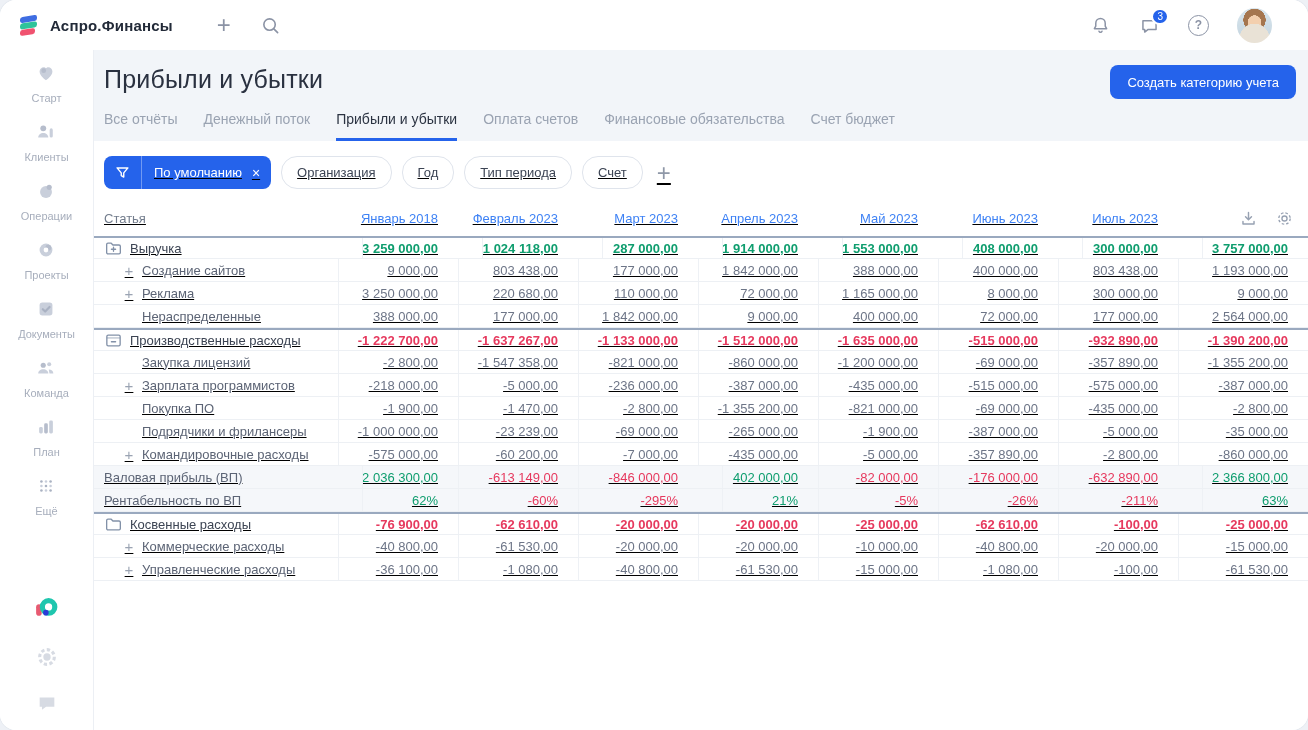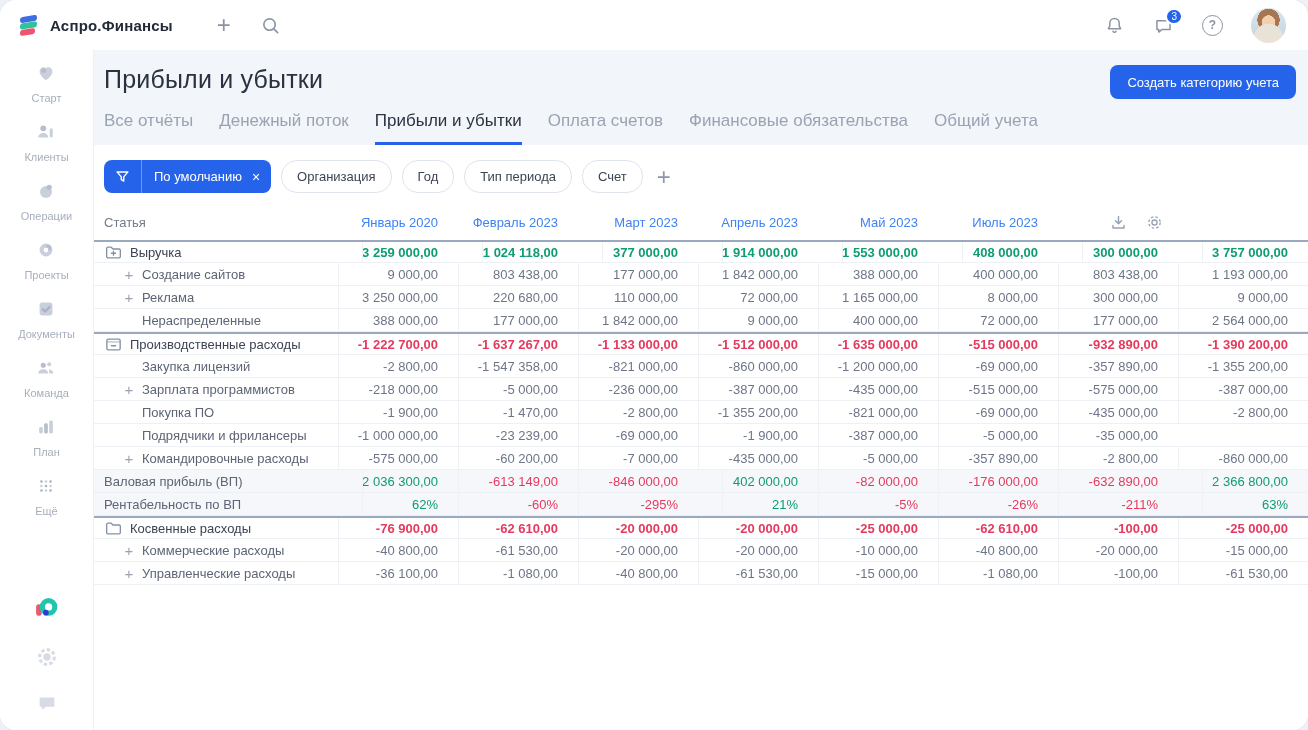--- a/index.html
+++ b/index.html
@@ -5,21 +5,21 @@
   :root{
     --blue:#2563eb; --link:#3e82f5; --green:#0e9d6e; --red:#e6395e;
     --ink:#2b3342; --gray:#6d7587; --muted:#9aa3b2;
     --line:#edf0f4; --colline:#eef1f5; --strong:#9aa9bf; --graybg:#f5f7fa;
   }
   *{box-sizing:border-box;margin:0;padding:0}
   html,body{width:1308px;height:730px;background:#eef1f6;font-family:"Liberation Sans",sans-serif;}
   .window{position:absolute;inset:0;background:#fff;border-radius:16px;overflow:hidden;
           box-shadow:0 0 0 1px #e6eaf0;}
   
-  .topbar{height:50px;display:flex;align-items:center;padding:0 22px 0 16px;background:#fff;}
+  .topbar{height:50px;display:flex;align-items:center;padding:0 36px 0 16px;background:#fff;}
   .brand{display:flex;align-items:center;gap:9px;}
   .brand-name{font-size:15px;font-weight:700;color:#222a38;letter-spacing:.2px;}
   .tb-ic{color:#8b93a5;display:flex;align-items:center;justify-content:center;cursor:pointer;}
   .tb-plus{margin-left:44px;font-size:24px;font-weight:300;line-height:1;}
   .tb-search{margin-left:30px;}
   .tb-right{margin-left:auto;display:flex;align-items:center;gap:28px;}
   .chat-wrap{position:relative;}
   .badge{position:absolute;top:-7px;right:-9px;min-width:17px;height:17px;border-radius:9px;
          background:var(--blue);color:#fff;font-size:10px;display:flex;align-items:center;
          justify-content:center;padding:0 4px;border:2px solid #fff;}
@@ -40,24 +40,24 @@
   .side-ic{color:#c7cdd9;}
   .side-bottom{margin-top:auto;display:flex;flex-direction:column;align-items:center;gap:24px;}
   .main{flex:1;min-width:0;background:#f2f5f9;display:flex;flex-direction:column;}
   
   .page-head{padding:15px 12px 0 10px;}
   .title-row{display:flex;align-items:flex-start;}
   .page-title{font-size:25px;font-weight:500;color:#2a3140;letter-spacing:.2px;}
   .create-btn{margin-left:auto;background:var(--blue);color:#fff;border:none;border-radius:8px;
               height:34px;padding:0 17px;font-size:13px;font-family:inherit;cursor:pointer;}
   .tabs{display:flex;gap:26px;margin-top:12px;}
-  .tab{font-size:17px;color:var(--muted);padding-bottom:11px;cursor:pointer;border-bottom:3px solid transparent;}
+  .tab{font-size:14px;color:var(--muted);padding-bottom:11px;cursor:pointer;border-bottom:3px solid transparent;}
   .tab.active{color:#2b3342;font-weight:500;border-bottom-color:var(--blue);}
   
-  .panel{background:#fff;flex:1;display:flex;flex-direction:column;min-height:0;}
+  .panel{background:#fff;flex:1;display:flex;flex-direction:column;min-height:0;text-decoration:underline;}
   .filterbar{display:flex;align-items:center;gap:10px;padding:15px 12px 11px 10px;}
   .pill{display:flex;align-items:center;background:var(--blue);border-radius:8px;height:33px;color:#fff;cursor:pointer;}
   .pill .funnel{padding:0 11px;display:flex;}
   .pill .divider{width:1px;height:33px;background:rgba(255,255,255,.35);}
   .pill .ptext{font-size:13px;padding:0 8px 0 12px;}
   .pill .x{padding:0 11px 0 2px;font-size:14px;cursor:pointer;}
   .chip{height:33px;display:flex;align-items:center;padding:0 15px;border:1px solid #dfe4ec;
         border-radius:16px;font-size:13px;color:#3c4454;background:#fff;cursor:pointer;}
   .add-filter{color:#8f98a8;font-size:24px;font-weight:300;margin-left:4px;cursor:pointer;}
   
@@ -226,21 +226,21 @@
         <div class="title-row">
           <div class="page-title">Прибыли и убытки</div>
           <button class="create-btn">Создать категорию учета</button>
         </div>
         <div class="tabs" id="tabs">
             <div class="tab">Все отчёты</div>
             <div class="tab">Денежный поток</div>
             <div class="tab active">Прибыли и убытки</div>
             <div class="tab">Оплата счетов</div>
             <div class="tab">Финансовые обязательства</div>
-            <div class="tab">Общий учета</div>
+            <div class="tab">Счет бюджет</div>
           </div>
       </div>
 
       <div class="panel">
         <div class="filterbar">
           <div class="pill">
             <span class="funnel">
               <svg width="15" height="15" viewBox="0 0 18 18" fill="none" stroke="#fff" stroke-width="1.7" stroke-linejoin="round">
                 <path d="M2.5 3.5h13l-5 6v5l-3-1.8v-3.2z"></path>
                 </svg>
@@ -254,25 +254,26 @@
               <div class="chip">Год</div>
               <div class="chip">Тип периода</div>
               <div class="chip">Счет</div>
             </div>
           <span class="add-filter">+</span>
         </div>
 
         <div class="table">
           <div class="t-header" id="t-header">
               <div class="t-cell head-label">Статья</div>
-              <div class="t-cell num">Январь 2020</div>
+              <div class="t-cell num">Январь 2018</div>
               <div class="t-cell num">Февраль 2023</div>
               <div class="t-cell num">Март 2023</div>
               <div class="t-cell num">Апрель 2023</div>
               <div class="t-cell num">Май 2023</div>
+              <div class="t-cell num">Июнь 2023</div>
               <div class="t-cell num">Июль 2023</div>
               <div class="t-cell icons-cell">
   <span class="hd-ic">
     <svg width="17" height="17" viewBox="0 0 20 20" fill="none" stroke="currentColor" stroke-width="1.7" stroke-linecap="round" stroke-linejoin="round">
       <path d="M10 3v8M6.5 8 10 11.5 13.5 8"></path>
                     <path d="M3.5 13.5v3h13v-3"></path>
                   </svg>
   </span>
   <span class="hd-ic">
     <svg width="17" height="17" viewBox="0 0 20 20" fill="none" stroke="currentColor" stroke-width="1.6">
@@ -288,21 +289,21 @@
                   <span class="sec-ic">
                     <svg width="19" height="19" viewBox="0 0 20 20" fill="none" stroke="currentColor" stroke-width="1.4" stroke-linejoin="round">
                       <path d="M2.8 5.8c0-.8.6-1.4 1.4-1.4h3.4l1.8 1.9h6.4c.8 0 1.4.6 1.4 1.4v6.5c0 .8-.6 1.4-1.4 1.4H4.2c-.8 0-1.4-.6-1.4-1.4z"></path>
                       <path d="M10 8.6v4.4M7.8 10.8h4.4" stroke-linecap="round"></path>
                     </svg>
                   </span>
                   <span class="lbl">Выручка</span>
                 </div>
                 <div class="t-cell num c-green">3 259 000,00</div>
                 <div class="t-cell num c-green">1 024 118,00</div>
-                <div class="t-cell num c-green">377 000,00</div>
+                <div class="t-cell num c-green">287 000,00</div>
                 <div class="t-cell num c-green">1 914 000,00</div>
                 <div class="t-cell num c-green">1 553 000,00</div>
                 <div class="t-cell num c-green">408 000,00</div>
                 <div class="t-cell num c-green">300 000,00</div>
                 <div class="t-cell num c-green">3 757 000,00</div>
               </div>
               <div class="t-row">
                 <div class="t-cell label-cell ind-plus">
                   <span class="plus">+</span>
                   <span class="lbl">Создание сайтов</span>
@@ -403,20 +404,21 @@
                 <div class="t-cell num">-435 000,00</div>
                 <div class="t-cell num">-2 800,00</div>
               </div>
               <div class="t-row">
                 <div class="t-cell label-cell ind">
                   <span class="lbl">Подрядчики и фрилансеры</span>
                 </div>
                 <div class="t-cell num">-1 000 000,00</div>
                 <div class="t-cell num">-23 239,00</div>
                 <div class="t-cell num">-69 000,00</div>
+                <div class="t-cell num">-265 000,00</div>
                 <div class="t-cell num">-1 900,00</div>
                 <div class="t-cell num">-387 000,00</div>
                 <div class="t-cell num">-5 000,00</div>
                 <div class="t-cell num">-35 000,00</div>
               </div>
               <div class="t-row">
                 <div class="t-cell label-cell ind-plus">
                   <span class="plus">+</span>
                   <span class="lbl">Командировочные расходы</span>
                 </div>

